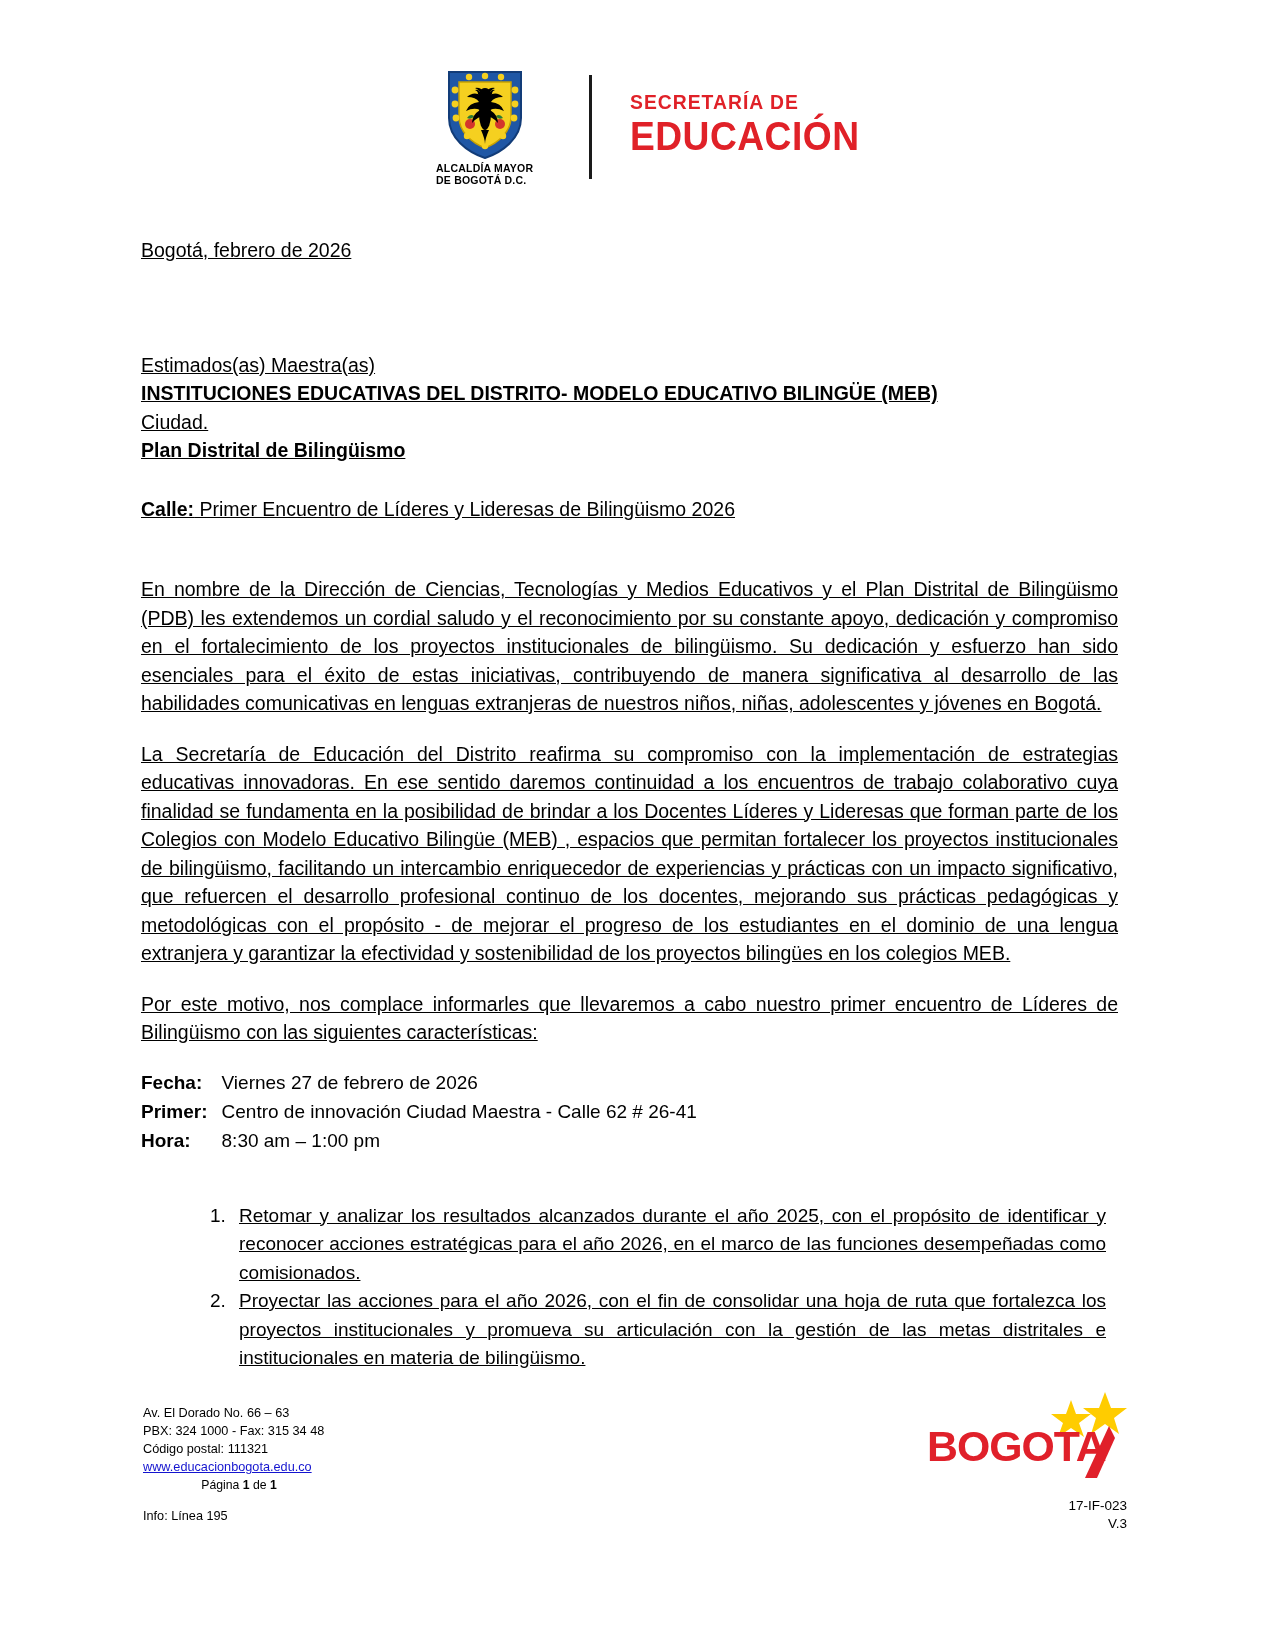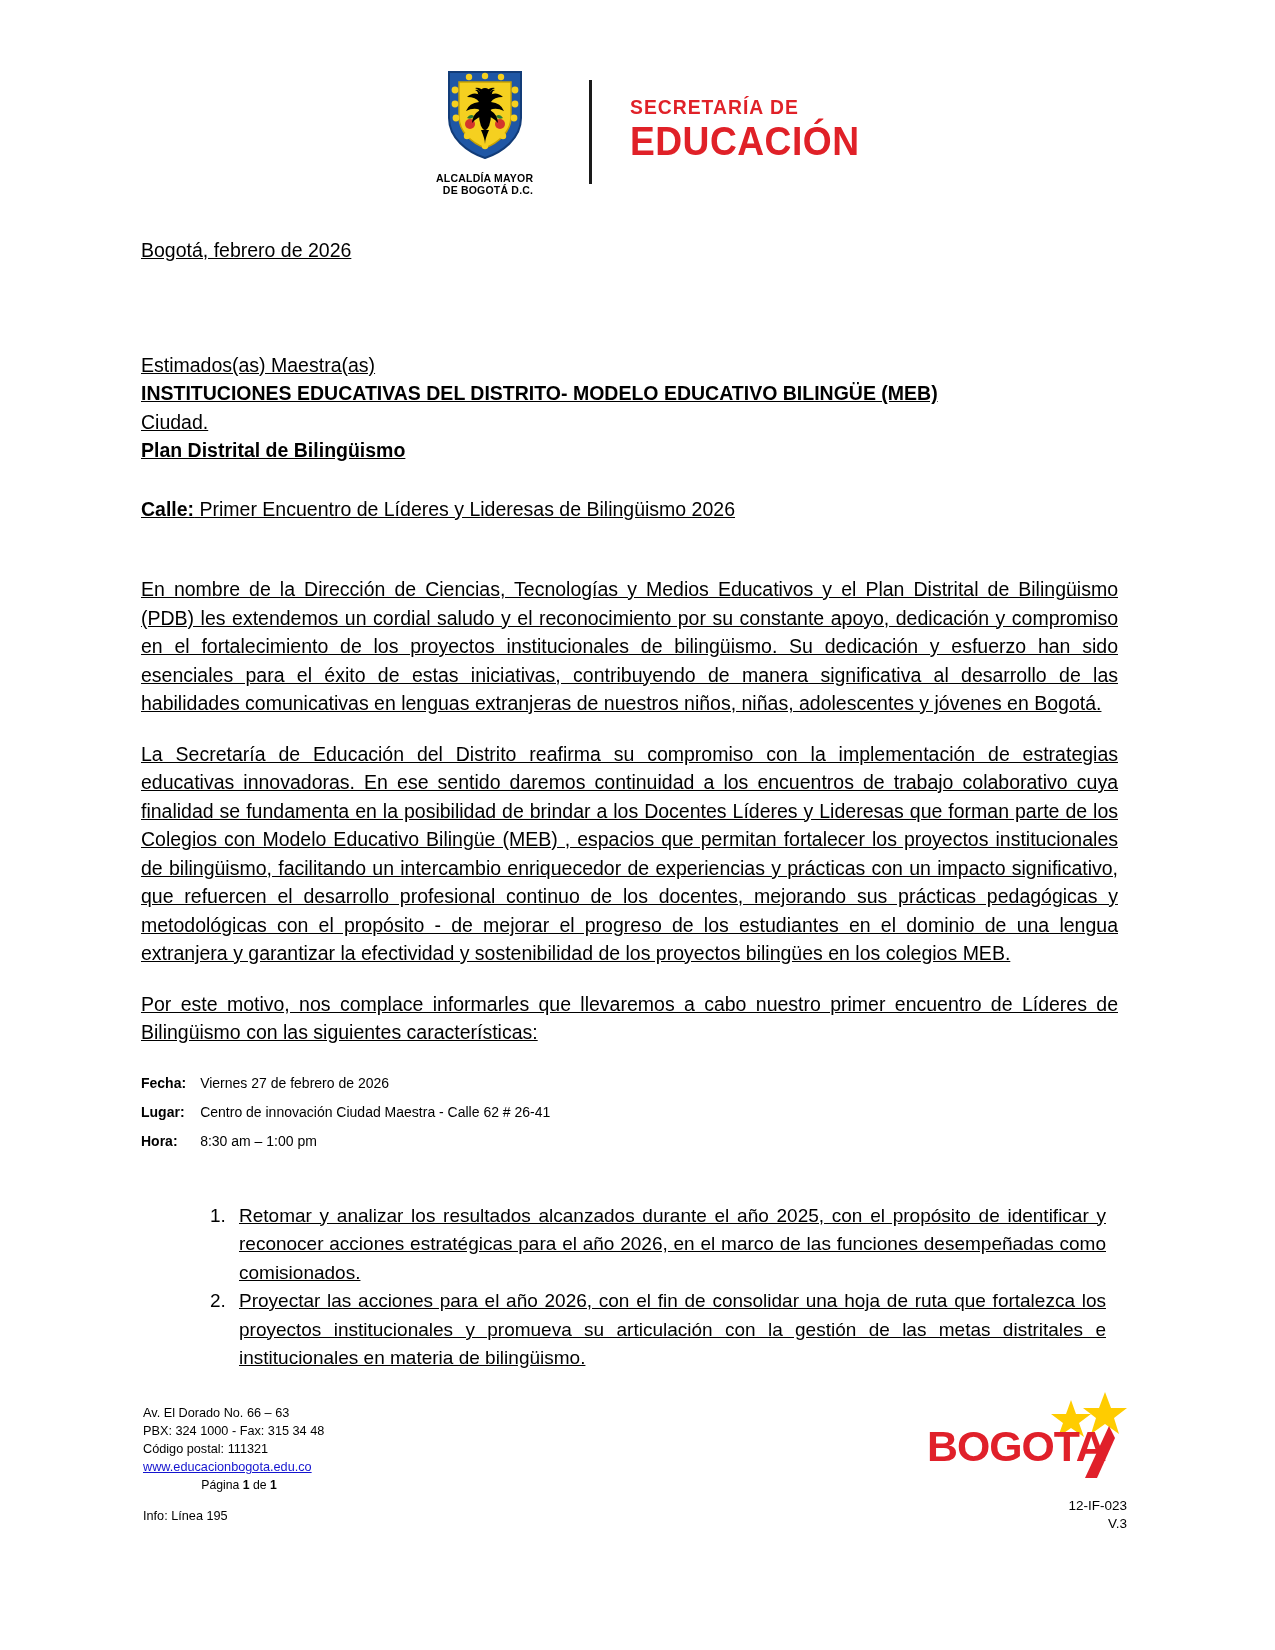--- a/index.html
+++ b/index.html
@@ -40,27 +40,27 @@
   }
   .crest-block {
     display: flex;
     flex-direction: column;
     align-items: center;
     width: 172px;
     padding-right: 18px;
   }
   .crest-svg { display:block; }
   .crest-caption {
-    margin-top: 13px;
+    margin-top: 3px;
     font-family: "Liberation Sans", sans-serif;
     font-weight: bold;
     font-size: 10.5px;
     line-height: 11.5px;
     letter-spacing: .2px;
-    text-align: right;
+    text-align: left;
     color: #000;
     white-space: pre-line;
   }
   .divider-bar {
     width: 3px;
     height: 104px;
     background: #1a1a1a;
     margin-right: 38px;
   }
   .secretaria-block {
@@ -115,21 +115,21 @@
   }
 
   .addr-line { white-space: nowrap; }
 
   .detail-table {
     border-collapse: collapse;
     margin: 0;
   }
   .detail-table td {
     padding: 0 0 1px 0;
-    font-size: 14px;
+    font-size: 19px;
     line-height: 28px;
     vertical-align: top;
     white-space: nowrap;
   }
   .detail-table td.k {
     font-weight: bold;
     padding-right: 14px;
   }
 
   ol.objetivos {
@@ -304,21 +304,21 @@
 
     <div class="gap-sm"></div>
 
     <table class="detail-table">
       <tbody>
         <tr>
           <td class="k"><span>Fecha</span>:</td>
           <td>Viernes 27 de febrero de 2026</td>
         </tr>
         <tr>
-          <td class="k"><span>Lugar</span>:</td>
+          <td class="k"><span>Primer</span>:</td>
           <td>Centro de innovación Ciudad Maestra - Calle 62 # 26-41</td>
         </tr>
         <tr>
           <td class="k"><span>Hora</span>:</td>
           <td>8:30 am – 1:00 pm</td>
         </tr>
       </tbody>
     </table>
 
     <div class="gap-sm"></div>
@@ -350,19 +350,19 @@
         <svg width="104" height="86" viewBox="0 0 104 86" xmlns="http://www.w3.org/2000/svg">
           <polygon points="48,8 53,22 68,22 56,31 61,45 48,36 35,45 40,31 28,22 43,22" fill="#ffcc00"></polygon>
           <polygon points="82,0 88,16 104,16 91,26 96,42 82,32 68,42 73,26 60,16 76,16" fill="#ffcc00"></polygon>
           <path d="M62 86 L86 34 L92 46 L74 86 Z" fill="#e0202a"></path>
         </svg>
       </span>
       <div class="bogota-word">BOGOTA</div>
     </div>
 
     <div class="footer-code">
-      <div>12-IF-023</div>
+      <div>17-IF-023</div>
       <div>V.3</div>
     </div>
 
   </div>
 
 </div>
 
 </body></html>

